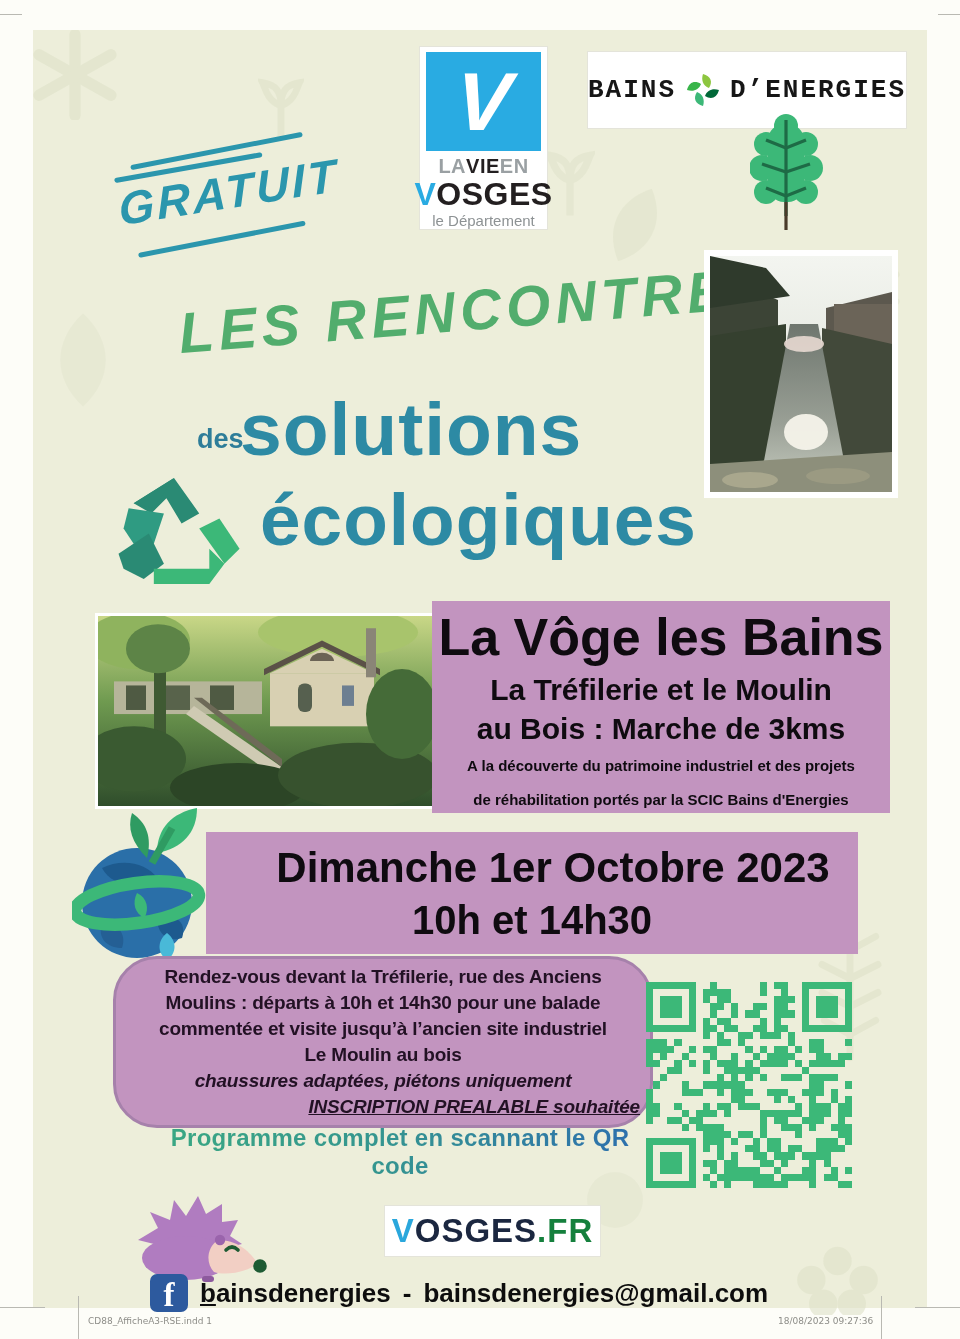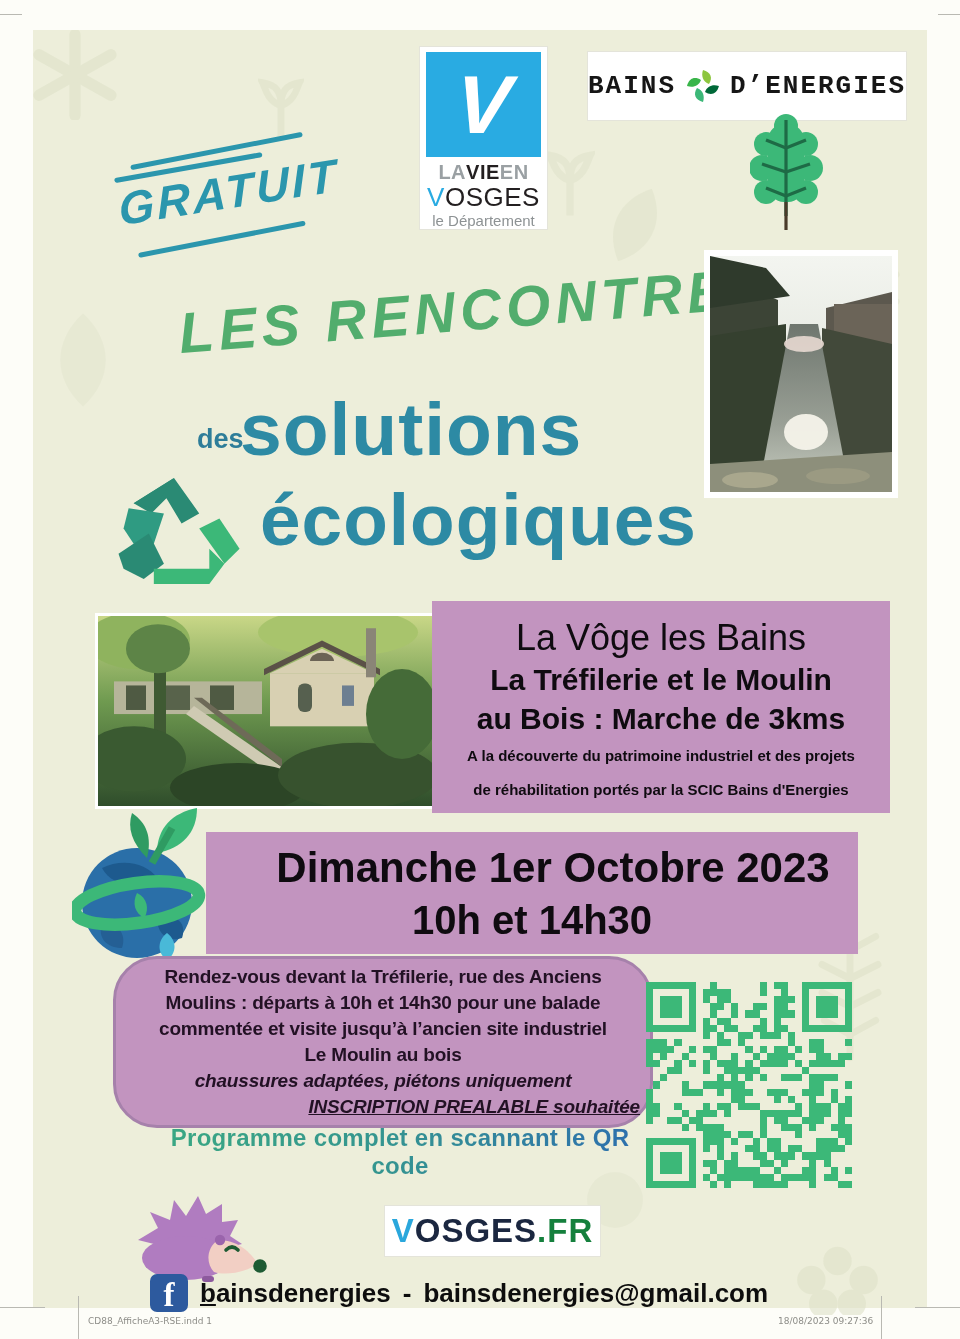--- a/index.html
+++ b/index.html
@@ -14,41 +14,41 @@
   .gratuit{left:118px;top:140px;width:210px;height:110px;transform:rotate(-9deg);color:#2b96ad;}
   .gratuit .word{font-size:46px;font-weight:900;font-style:italic;letter-spacing:3px;transform:skewX(-6deg);display:block;margin-top:26px;}
   .stroke{position:absolute;background:#2b96ad;height:5px;border-radius:3px;}
   
   .dept-card{left:420px;top:47px;width:127px;height:182px;background:#ffffff;box-shadow:0 0 0 1px #e4e4da;
              display:flex;flex-direction:column;align-items:center;}
   .dept-square{width:115px;height:106px;margin-top:5px;background:#29abe2;display:flex;align-items:center;justify-content:center;}
   .dept-v{color:#fff;font-size:82px;font-weight:900;font-style:italic;line-height:1;transform:skewX(-4deg);}
   .dept-l1{font-size:20px;font-weight:800;letter-spacing:.5px;margin-top:4px;color:#9aa0a3;}
   .dept-l1 b{color:#231f20;}
-  .dept-l2{font-size:26px;font-weight:400;letter-spacing:.5px;color:#231f20;line-height:1;}
+  .dept-l2{font-size:32px;font-weight:700;letter-spacing:.5px;color:#231f20;line-height:1;}
   .dept-l2 .blue{color:#29abe2;}
   .dept-l3{font-size:15px;color:#8d9294;margin-top:2px;}
   
-  .bains-box{left:588px;top:52px;width:318px;height:68px;background:#ffffff;box-shadow:0 0 0 1px #e4e4da;
+  .bains-box{left:588px;top:52px;width:318px;height:76px;background:#ffffff;box-shadow:0 0 0 1px #e4e4da;
              display:flex;align-items:center;justify-content:center;gap:7px;
              font-family:"Liberation Mono",monospace;font-weight:700;font-size:26px;letter-spacing:2px;color:#161616;}
   
   .t-rencontres{left:178px;top:278px;width:560px;color:#52ad6d;font-size:57px;font-weight:900;font-style:italic;
                 letter-spacing:5px;transform:rotate(-4.5deg);white-space:nowrap;}
   .t-des{left:197px;top:424px;color:#2e7d99;font-size:27px;font-weight:800;}
   .t-solutions{left:240px;top:386px;color:#2d8aa4;font-size:75px;font-weight:900;letter-spacing:1px;}
   .t-ecologiques{left:260px;top:478px;color:#2d8aa4;font-size:73px;font-weight:900;letter-spacing:1px;}
   
   .photo-canal{left:704px;top:250px;width:194px;height:248px;background:#fff;padding:6px;box-sizing:border-box;}
   .photo-trefilerie{left:95px;top:613px;width:340px;height:196px;background:#fff;padding:3px;box-sizing:border-box;}
   .photo-canal svg,.photo-trefilerie svg{display:block;width:100%;height:100%;}
   
   .box-purple{background:#c294bf;color:#0f0b10;text-align:center;}
   .box-head{left:432px;top:601px;width:458px;height:212px;display:flex;flex-direction:column;justify-content:center;}
-  .box-head .h1{font-size:36px;font-weight:400;line-height:1.25;}
+  .box-head .h1{font-size:52px;font-weight:700;line-height:1.25;}
   .box-head .h2{font-size:30px;font-weight:900;line-height:1.3;}
   .box-head .h3{font-size:15px;font-weight:800;line-height:1.3;margin-top:8px;}
   .box-date{left:206px;top:832px;width:652px;height:122px;display:flex;flex-direction:column;justify-content:center;gap:6px;}
   .box-date .d1{font-size:42px;font-weight:900;padding-left:42px;}
   .box-date .d2{font-size:40px;font-weight:900;}
   .box-details{left:113px;top:956px;width:540px;height:172px;border-radius:44px;border:3px solid #a681ab;
                box-sizing:border-box;display:flex;flex-direction:column;justify-content:center;
                color:#221124;font-size:19px;font-weight:800;line-height:1.37;letter-spacing:-.2px;padding:0 10px;}
   .box-details .it{font-style:italic;}
   .box-details .itu{font-style:italic;text-decoration:underline;text-align:right;}

